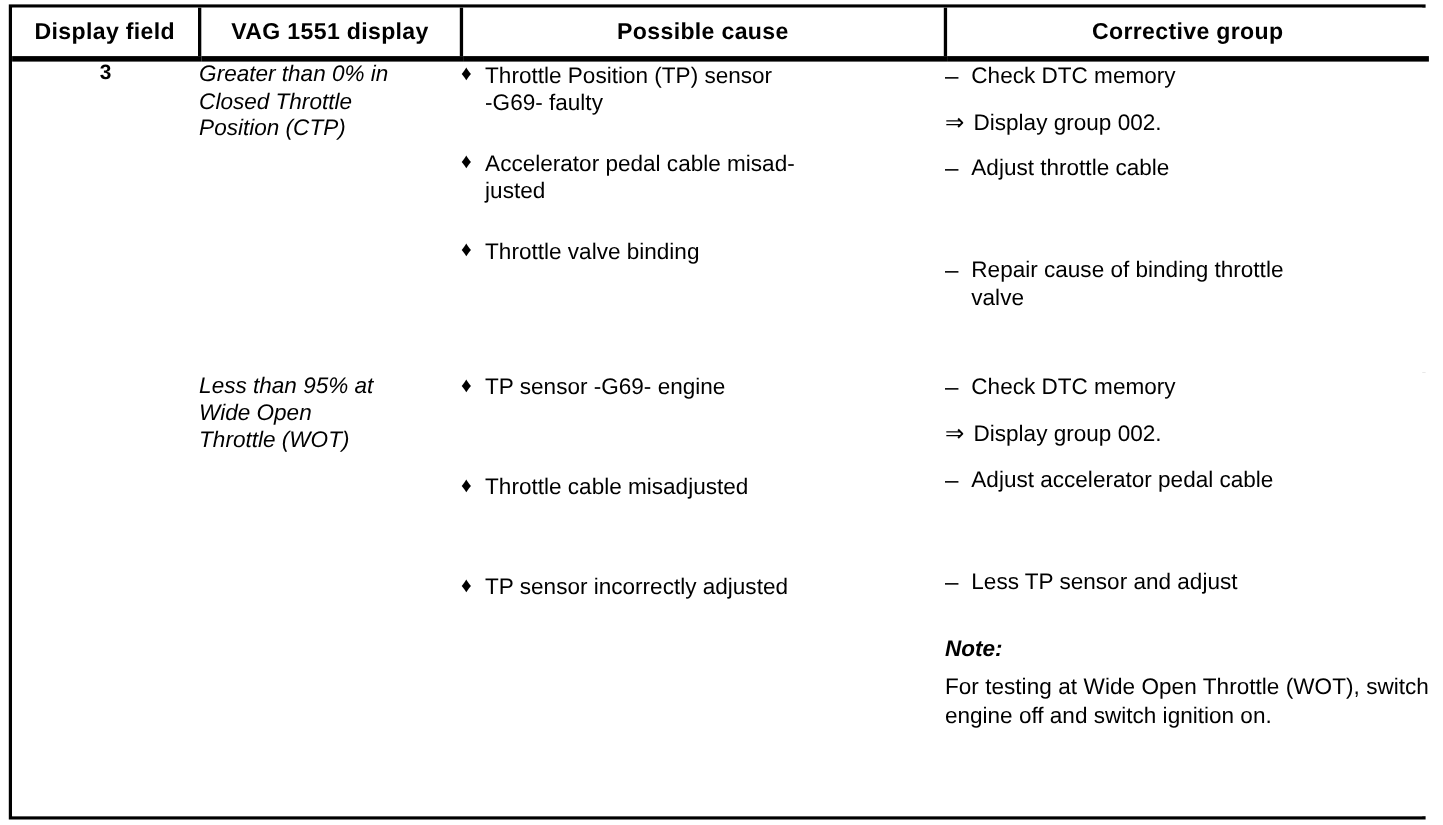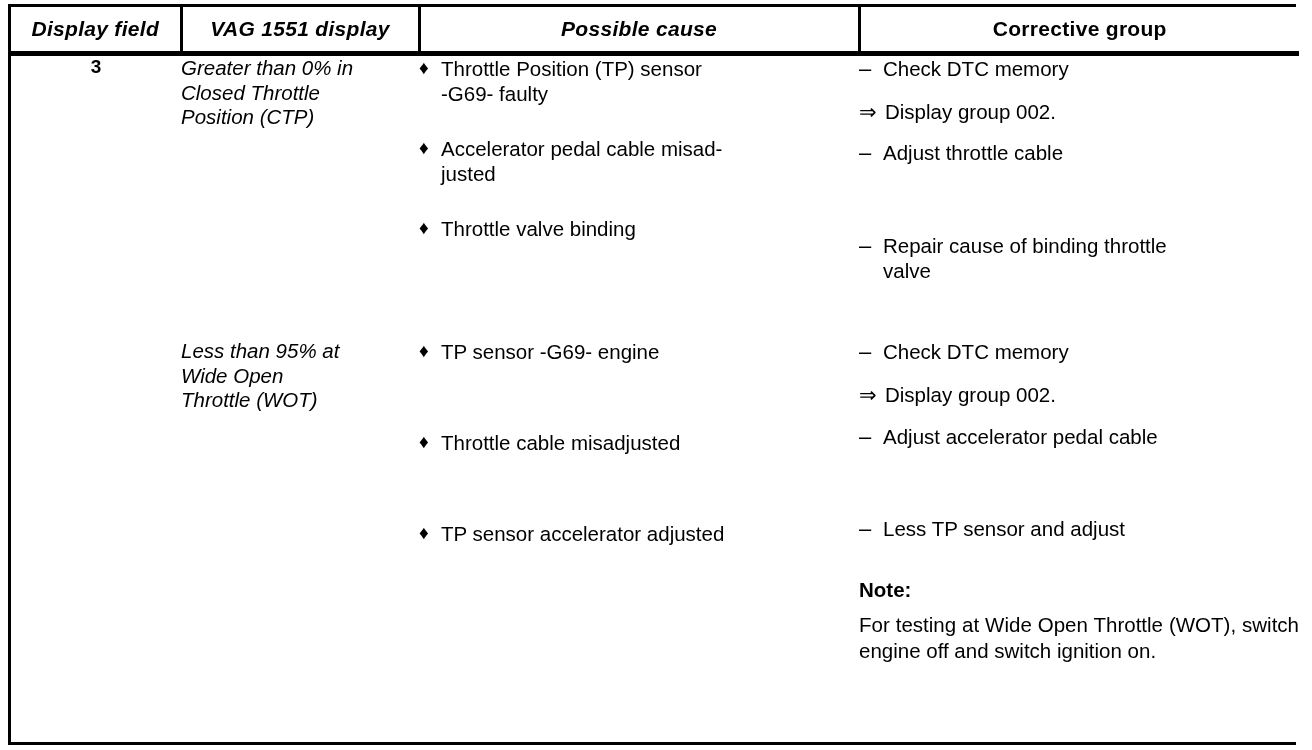--- a/index.html
+++ b/index.html
@@ -56,21 +56,21 @@
   
   .hdr-row th {
     height: 44px;
     text-align: center;
     vertical-align: middle;
     font-size: 21px;
     font-weight: bold;
     letter-spacing: 0.3px;
     border-bottom: 5px solid #000;
   }
-  .hdr-row th.vline { border-right: 3px solid #000; font-style: italic; }
+  .hdr-row th.vline { border-right: 3px solid #000; }
   .hdr-cell-inner { display:block; line-height: 1.1; }
 
   
   .body-cell {
     font-size: 20.5px;
     line-height: 1.2;
     padding: 9px 10px 6px 10px;
   }
   .vline { border-right: 3px solid #000; }
   .hline-top { border-top: 3px solid #000; margin-left: 42px; }
@@ -118,20 +118,21 @@
   
   .gap-s { height: 16px; }
   .gap-m { height: 30px; }
   .gap-xl { height: 66px; }
 
   .note-block {
     margin-top: 4px;
   }
   .note-title {
     font-weight: bold;
+    font-style: italic;
     font-size: 20.5px;
     line-height: 1.25;
     margin-bottom: 9px;
   }
   .note-body {
     font-size: 20.5px;
     line-height: 1.25;
     text-align: justify;
     white-space: pre-line;
   }
@@ -240,21 +241,21 @@
                 <span class="txt">TP sensor -G69- engine</span>
               </li>
               <li class="gap-xl"></li>
               <li class="item">
                 <span class="mark">♦</span>
                 <span class="txt">Throttle cable misadjusted</span>
               </li>
               <li class="gap-xl"></li>
               <li class="item">
                 <span class="mark">♦</span>
-                <span class="txt">TP sensor accelerator adjusted</span>
+                <span class="txt">TP sensor incorrectly adjusted</span>
               </li>
             </ul>
           </td>
 
           <td class="body-cell hline-top">
             <ul class="items">
               <li class="item">
                 <span class="mark dash">–</span>
                 <span class="txt">Check DTC memory</span>
               </li>

